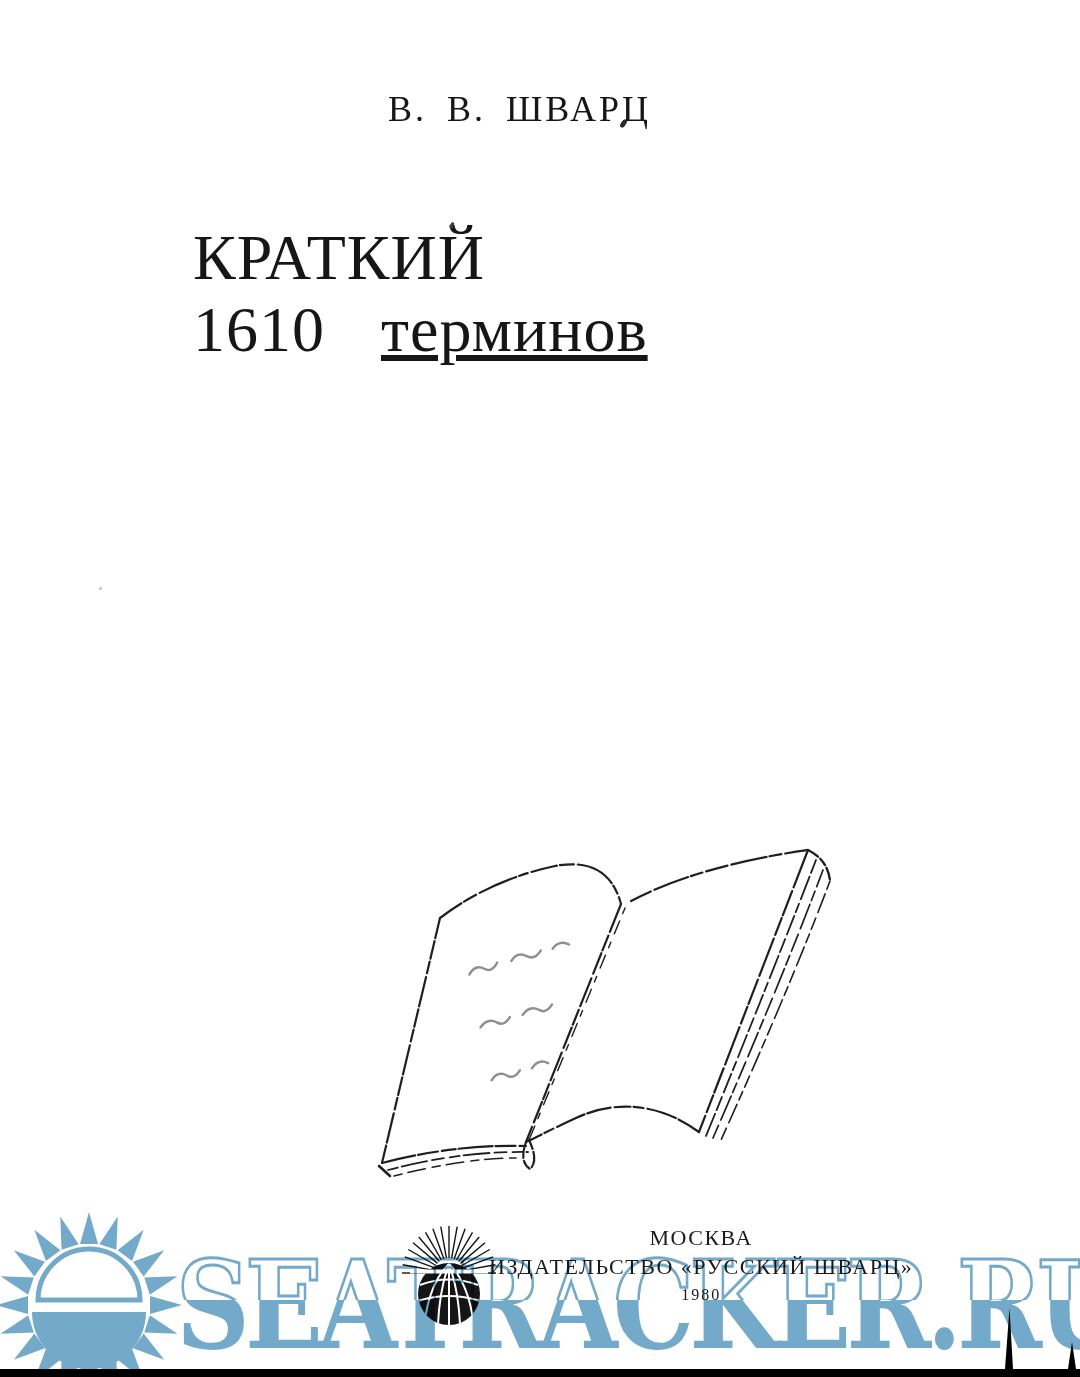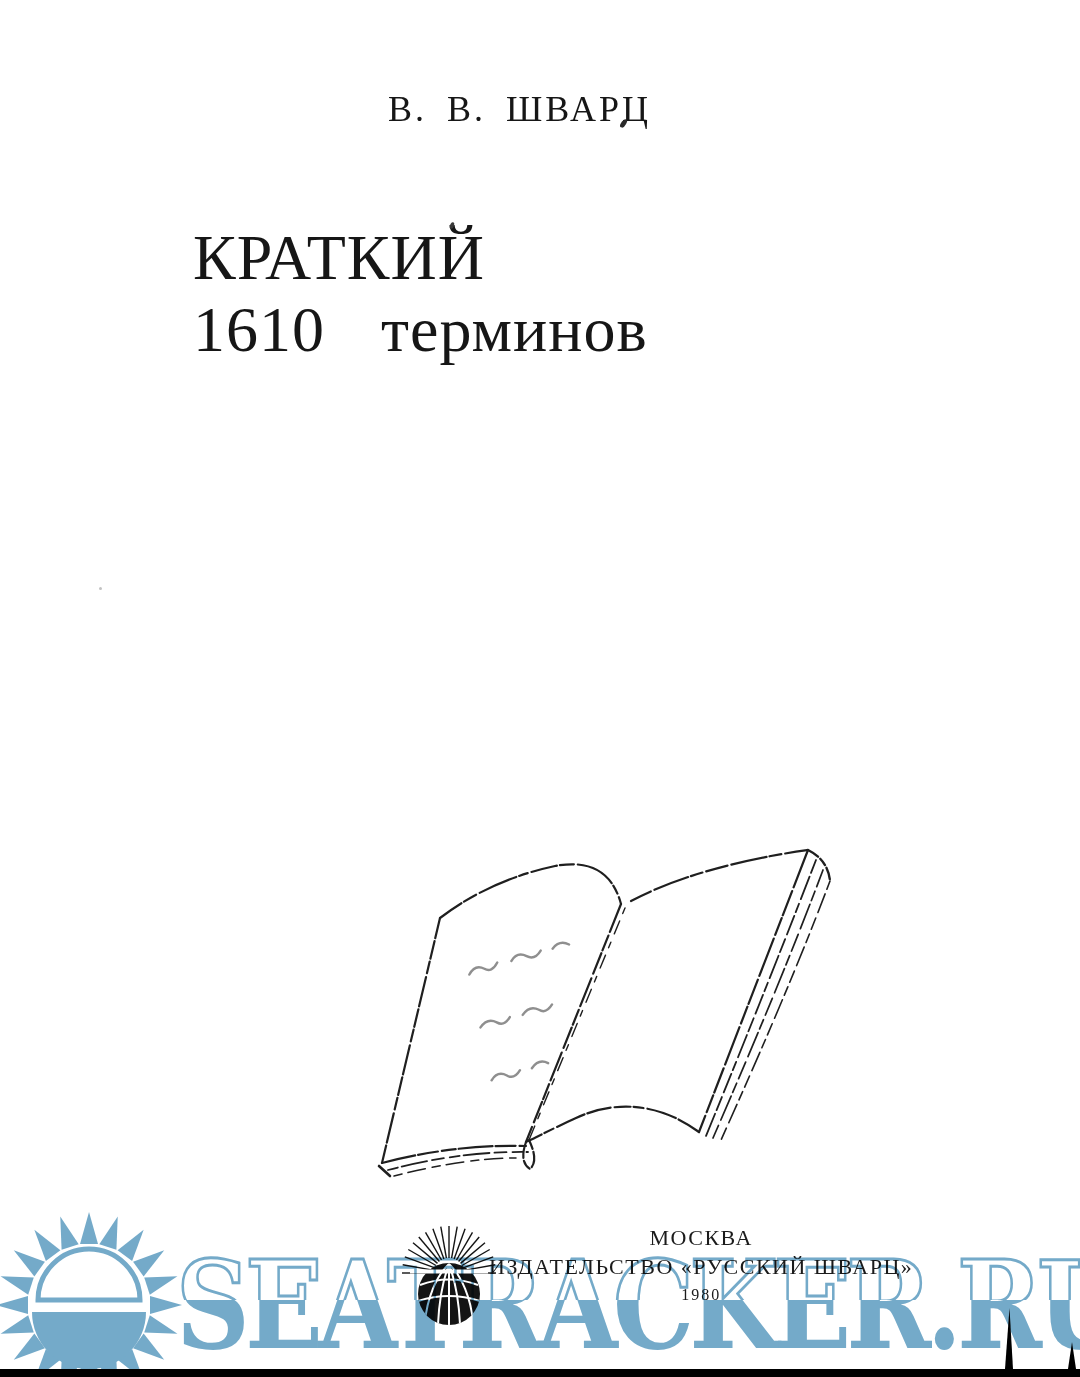--- a/index.html
+++ b/index.html
@@ -18,21 +18,21 @@
     white-space:nowrap;
   }
   
   .title-block{
     position:absolute;left:181px;top:222px;
     font-size:64px;line-height:72px;letter-spacing:1px;
     white-space:nowrap;
     margin-left:12px;
   }
   .terms-line{font-size:64px;line-height:72px;}
-  .terms-label{margin-left:56px;}
+  .terms-label{margin-left:56px;text-decoration:underline;}
   
   .sketch{position:absolute;left:330px;top:818px;}
   
   .emblem{position:absolute;left:394px;top:1214px;}
   .imprint{
     position:absolute;left:489px;top:1224px;
     font-size:22px;line-height:28.5px;letter-spacing:1.5px;
     white-space:nowrap;color:#1b1b1b;text-align:center;
   }
   .imprint .year{font-size:16px;letter-spacing:2px;}

